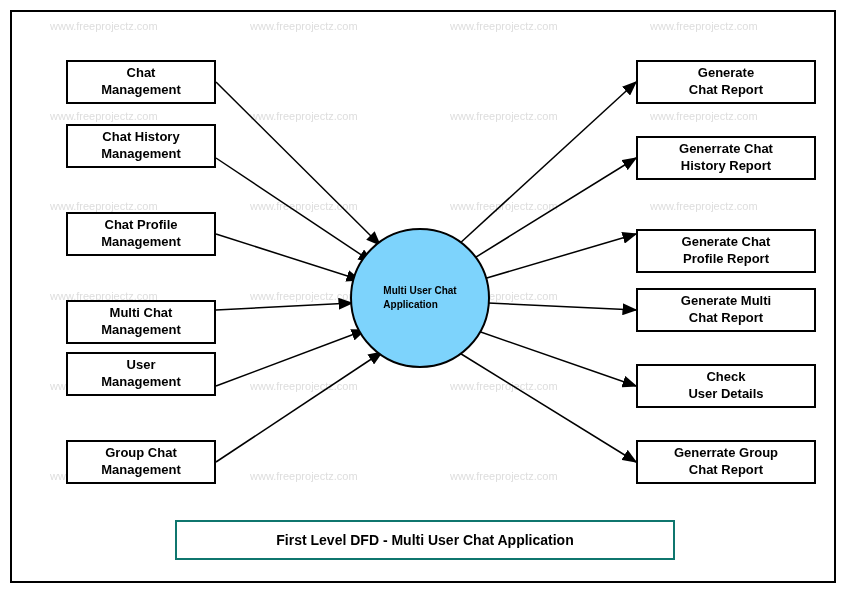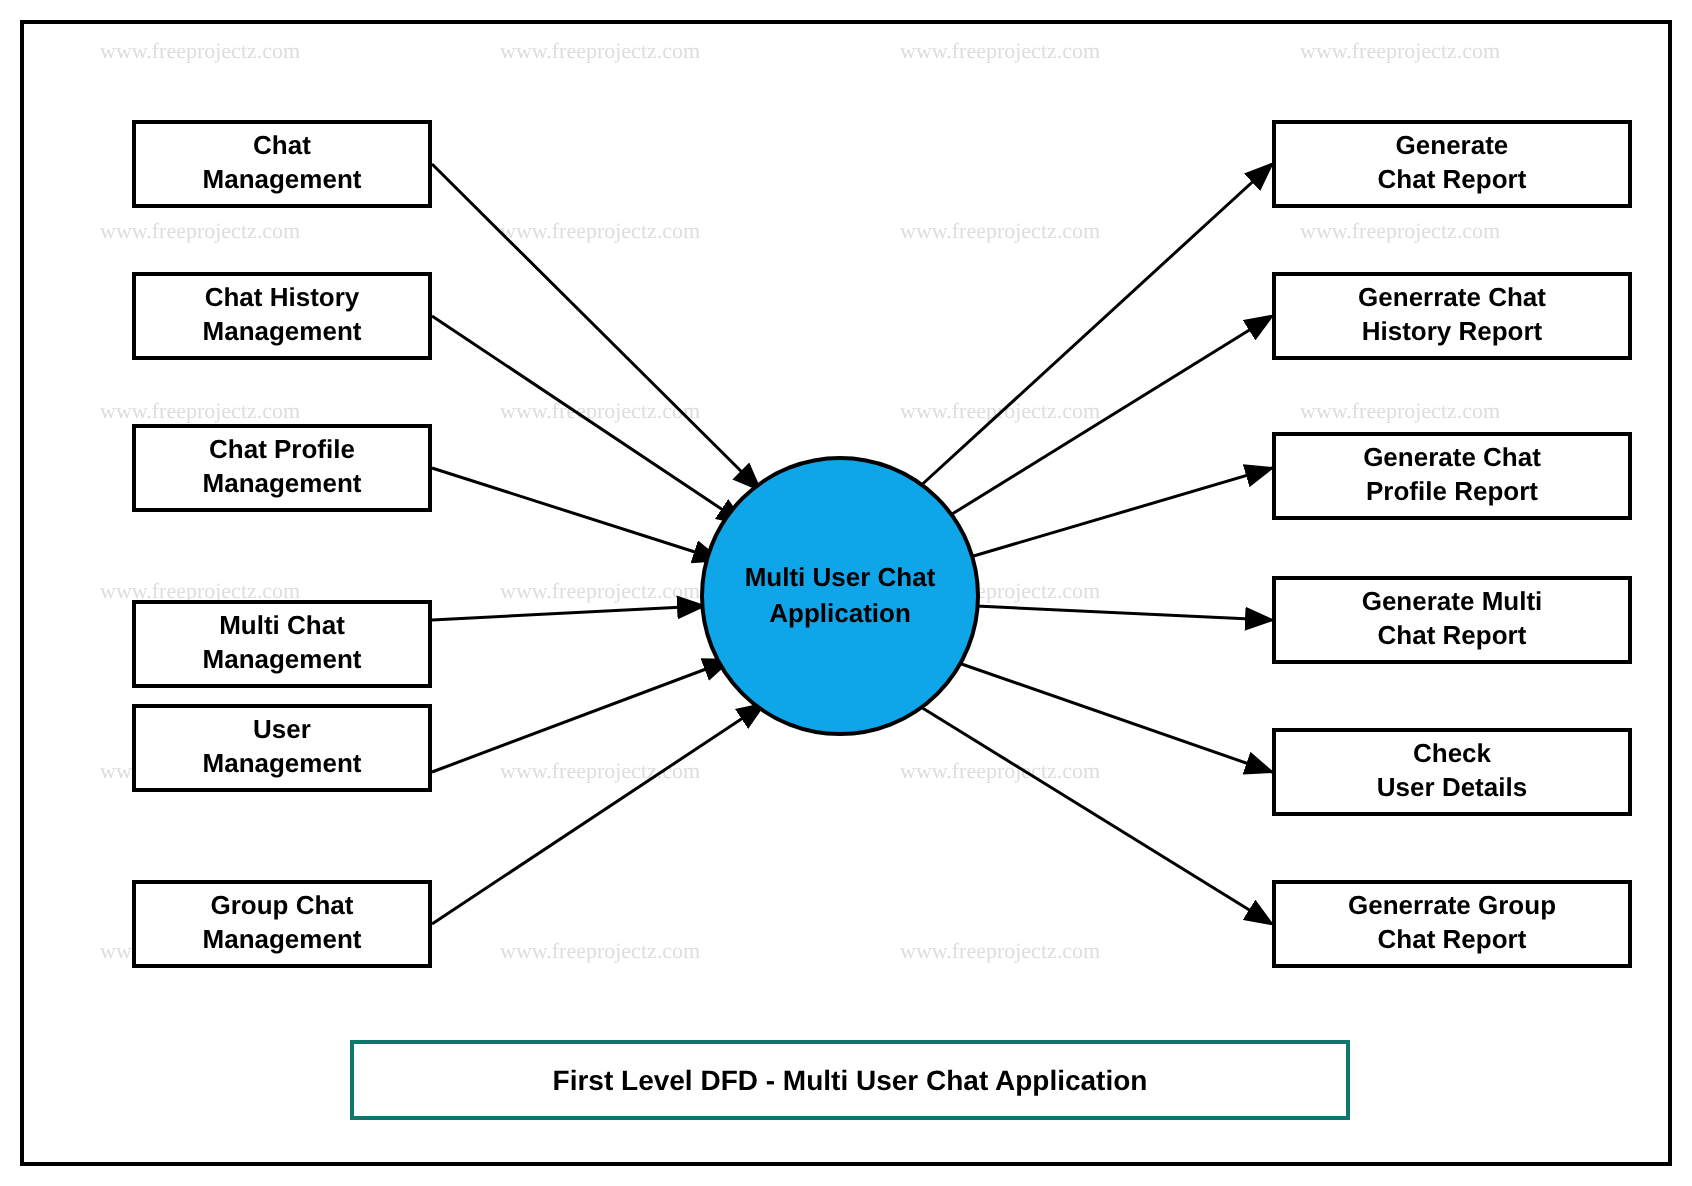--- a/index.html
+++ b/index.html
@@ -10,21 +10,20 @@
       font-family: Arial, sans-serif;
       position: relative;
       overflow: hidden;
     }
     .watermark {
       position: absolute;
       color: #ddd;
       font-size: 11px;
       pointer-events: none;
       z-index: 0;
-      font-family: Liberation Serif, serif;
     }
     .outer-border {
       position: absolute;
       left: 10px;
       top: 10px;
       width: 826px;
       height: 573px;
       border: 2px solid #000;
       z-index: 1;
     }
@@ -54,28 +53,28 @@
       left: 636px;
     }
     .center-circle {
       position: absolute;
       left: 350px;
       top: 228px;
       width: 140px;
       height: 140px;
       border: 2px solid #000;
       border-radius: 50%;
-      background: #0ea5e9;
+      background: #7dd3fc;
       display: flex;
       flex-direction: column;
       justify-content: center;
       align-items: center;
-      font-size: 13px;
+      font-size: 10px;
       font-weight: bold;
-      text-align: center;
+      text-align: left;
       z-index: 3;
       line-height: 1.4;
     }
     .title-box {
       position: absolute;
       left: 175px;
       top: 520px;
       width: 500px;
       height: 40px;
       border: 2px solid #0f766e;
@@ -143,28 +142,28 @@
 
   <line x1="458" y1="245" x2="636" y2="82" stroke="#000" stroke-width="1.5" marker-end="url(#arrowhead)"></line>
   <line x1="468" y1="262" x2="636" y2="158" stroke="#000" stroke-width="1.5" marker-end="url(#arrowhead)"></line>
   <line x1="480" y1="280" x2="636" y2="234" stroke="#000" stroke-width="1.5" marker-end="url(#arrowhead)"></line>
   <line x1="488" y1="303" x2="636" y2="310" stroke="#000" stroke-width="1.5" marker-end="url(#arrowhead)"></line>
   <line x1="475" y1="330" x2="636" y2="386" stroke="#000" stroke-width="1.5" marker-end="url(#arrowhead)"></line>
   <line x1="458" y1="352" x2="636" y2="462" stroke="#000" stroke-width="1.5" marker-end="url(#arrowhead)"></line>
 </svg>
 
 <div class="box left-box" style="top:60px">Chat<br>Management</div>
-<div class="box left-box" style="top:136px">Chat History<br>Management</div>
+<div class="box left-box" style="top:124px">Chat History<br>Management</div>
 <div class="box left-box" style="top:212px">Chat Profile<br>Management</div>
 <div class="box left-box" style="top:300px">Multi Chat<br>Management</div>
 <div class="box left-box" style="top:352px">User<br>Management</div>
 <div class="box left-box" style="top:440px">Group Chat<br>Management</div>
 
 <div class="box right-box" style="top:60px">Generate<br>Chat Report</div>
 <div class="box right-box" style="top:136px">Generrate Chat<br>History Report</div>
-<div class="box right-box" style="top:216px">Generate Chat<br>Profile Report</div>
+<div class="box right-box" style="top:229px">Generate Chat<br>Profile Report</div>
 <div class="box right-box" style="top:288px">Generate Multi<br>Chat Report</div>
 <div class="box right-box" style="top:364px">Check<br>User Details</div>
 <div class="box right-box" style="top:440px">Generrate Group<br>Chat Report</div>
 
 <div class="center-circle">Multi User Chat<br>Application</div>
 
 <div class="title-box">First Level DFD - Multi User Chat Application</div>
 
 </body></html>

